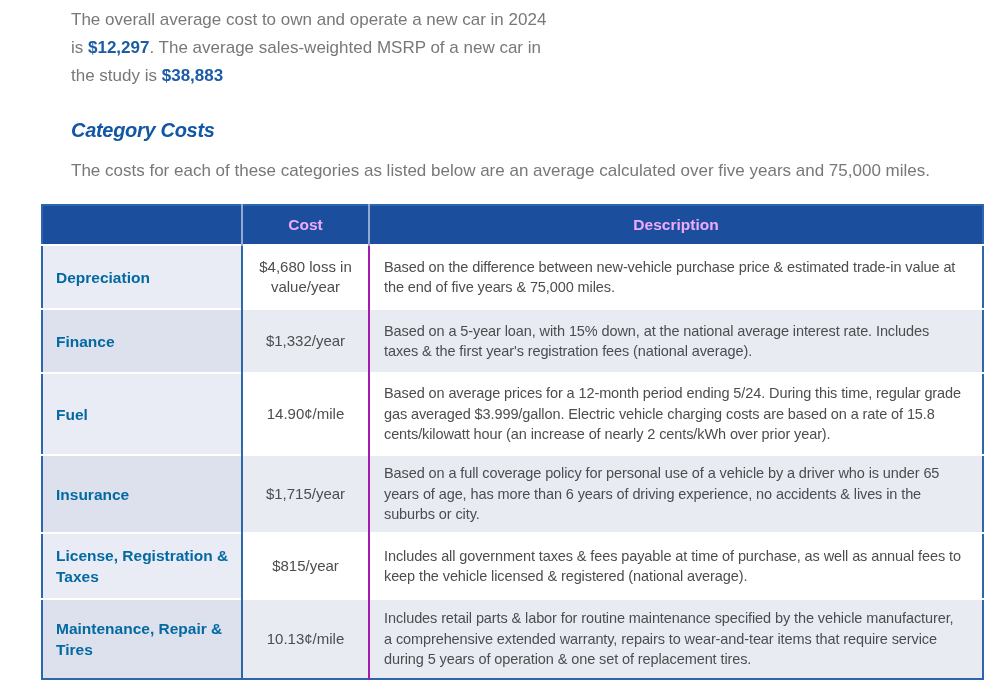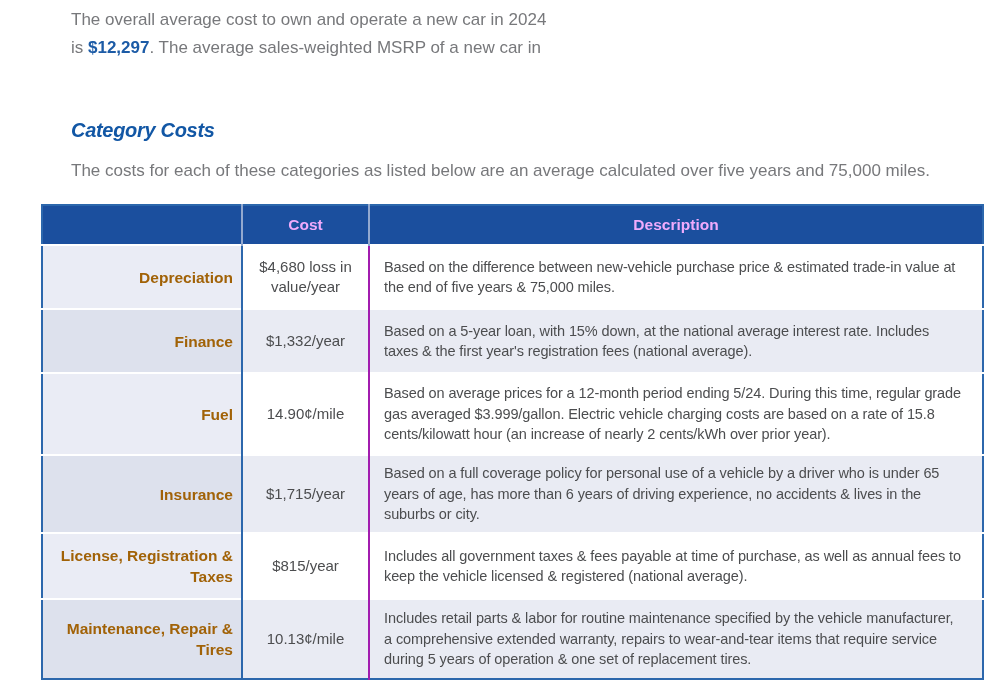--- a/index.html
+++ b/index.html
@@ -44,24 +44,24 @@
   }
   .cost-table th.sep{border-right:2px solid #93a9cf;}
   .cost-table td{
     border-top:2px solid #ffffff;
     vertical-align:middle;
     font-size:14.5px;color:#4c4d4f;
     padding:0;
   }
   .cost-table td.cat{
     border-right:2px solid #2c67ac;
-    font-weight:bold;color:#a16207;
+    font-weight:bold;color:#0369a1;
     font-size:15.5px;line-height:21px;
     padding-left:13px;padding-right:8px;
-    text-align:right;
+    text-align:left;
   }
   .cost-table td.cost{
     border-right:2px solid #a21caf;
     text-align:center;
     font-size:15px;line-height:20px;
     padding:0 7px;
   }
   .cost-table td.desc{
     padding:0 17px 0 14px;
     line-height:20.5px;
@@ -74,20 +74,21 @@
   tr.even td.cost,tr.even td.desc{background:#e9ebf3;}
   tr.h64{height:64px;} tr.h82{height:82px;} tr.h78{height:78px;}
   tr.h66{height:66px;border-radius:6px;} tr.h80{height:80px;}
 </style>
 </head>
 <body>
 
 <div class="intro">
   <div><span>The overall average cost to own and operate a new car in 2024</span></div>
   <div><span>is </span><span class="bb">$12,297</span><span>. The average sales-weighted MSRP of a new car in</span></div>
+  <div><span>the study is </span><span class="bb">$38,883</span></div>
 </div>
 
 <h2 class="section-heading">Category Costs</h2>
 
 <p class="section-subtext">The costs for each of these categories as listed below are an average calculated over five years and 75,000 miles.</p>
 
 <table class="cost-table">
   <colgroup>
     <col style="width:200px">
     <col style="width:127px">

